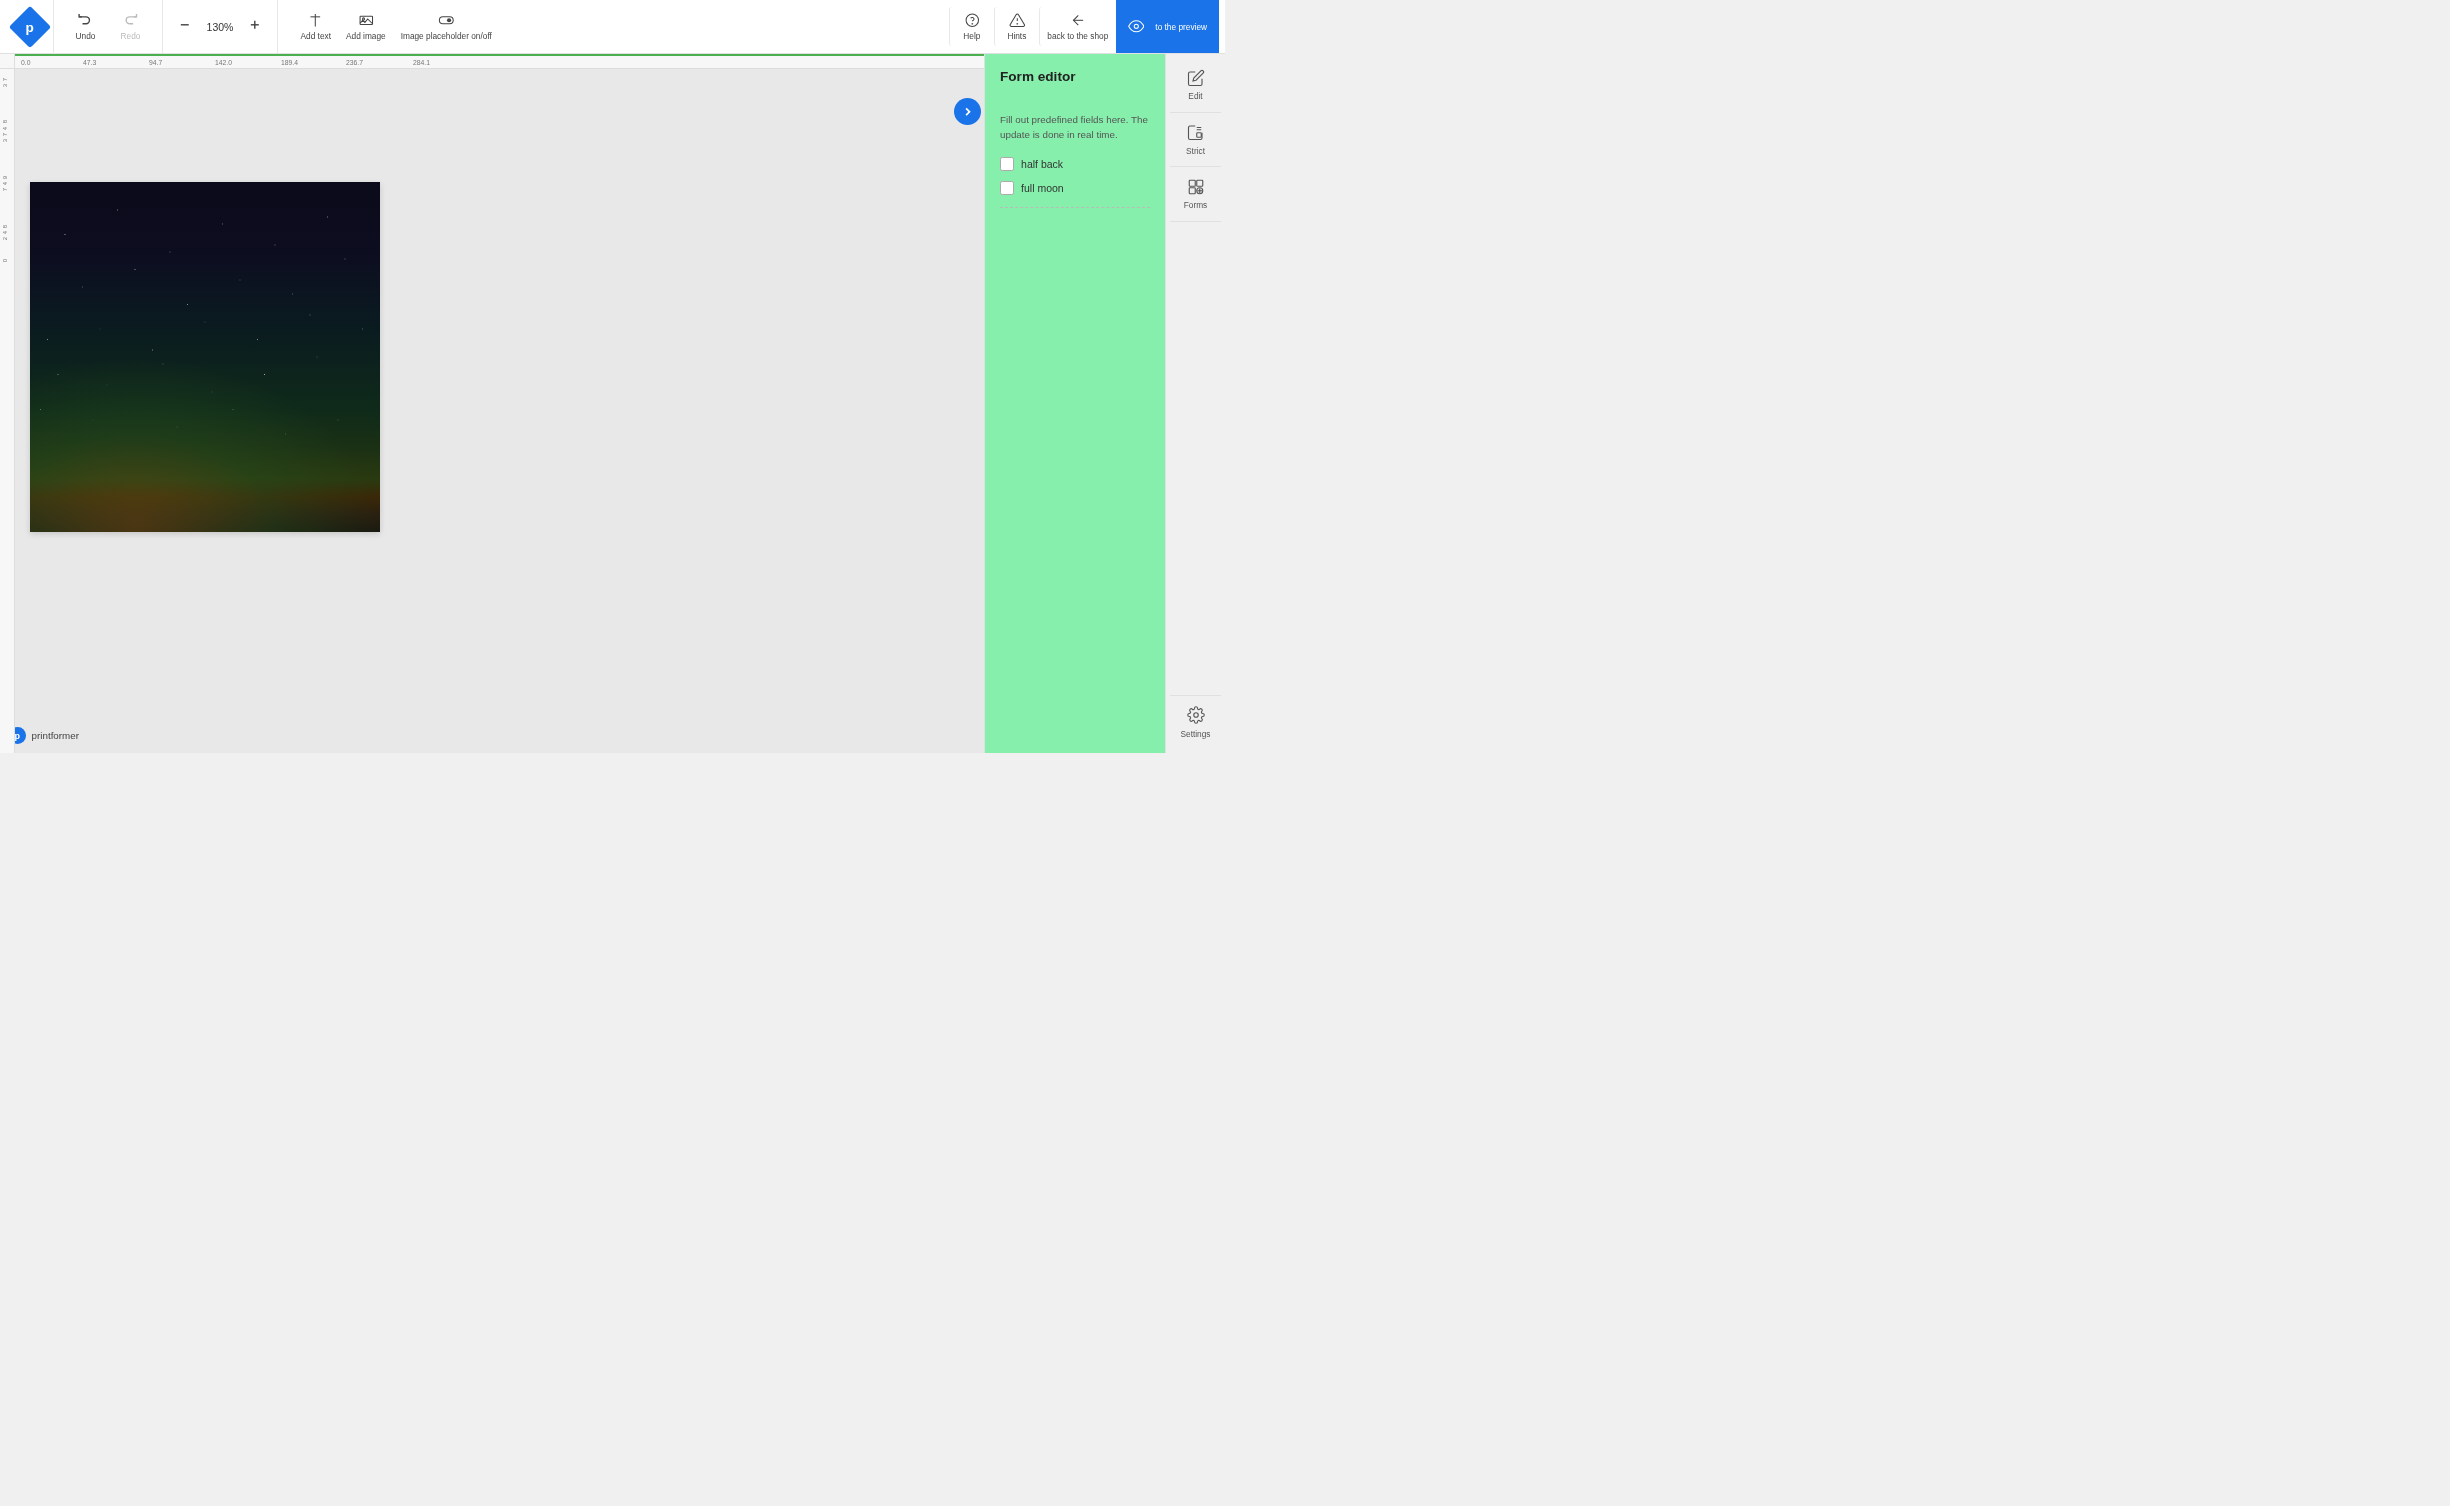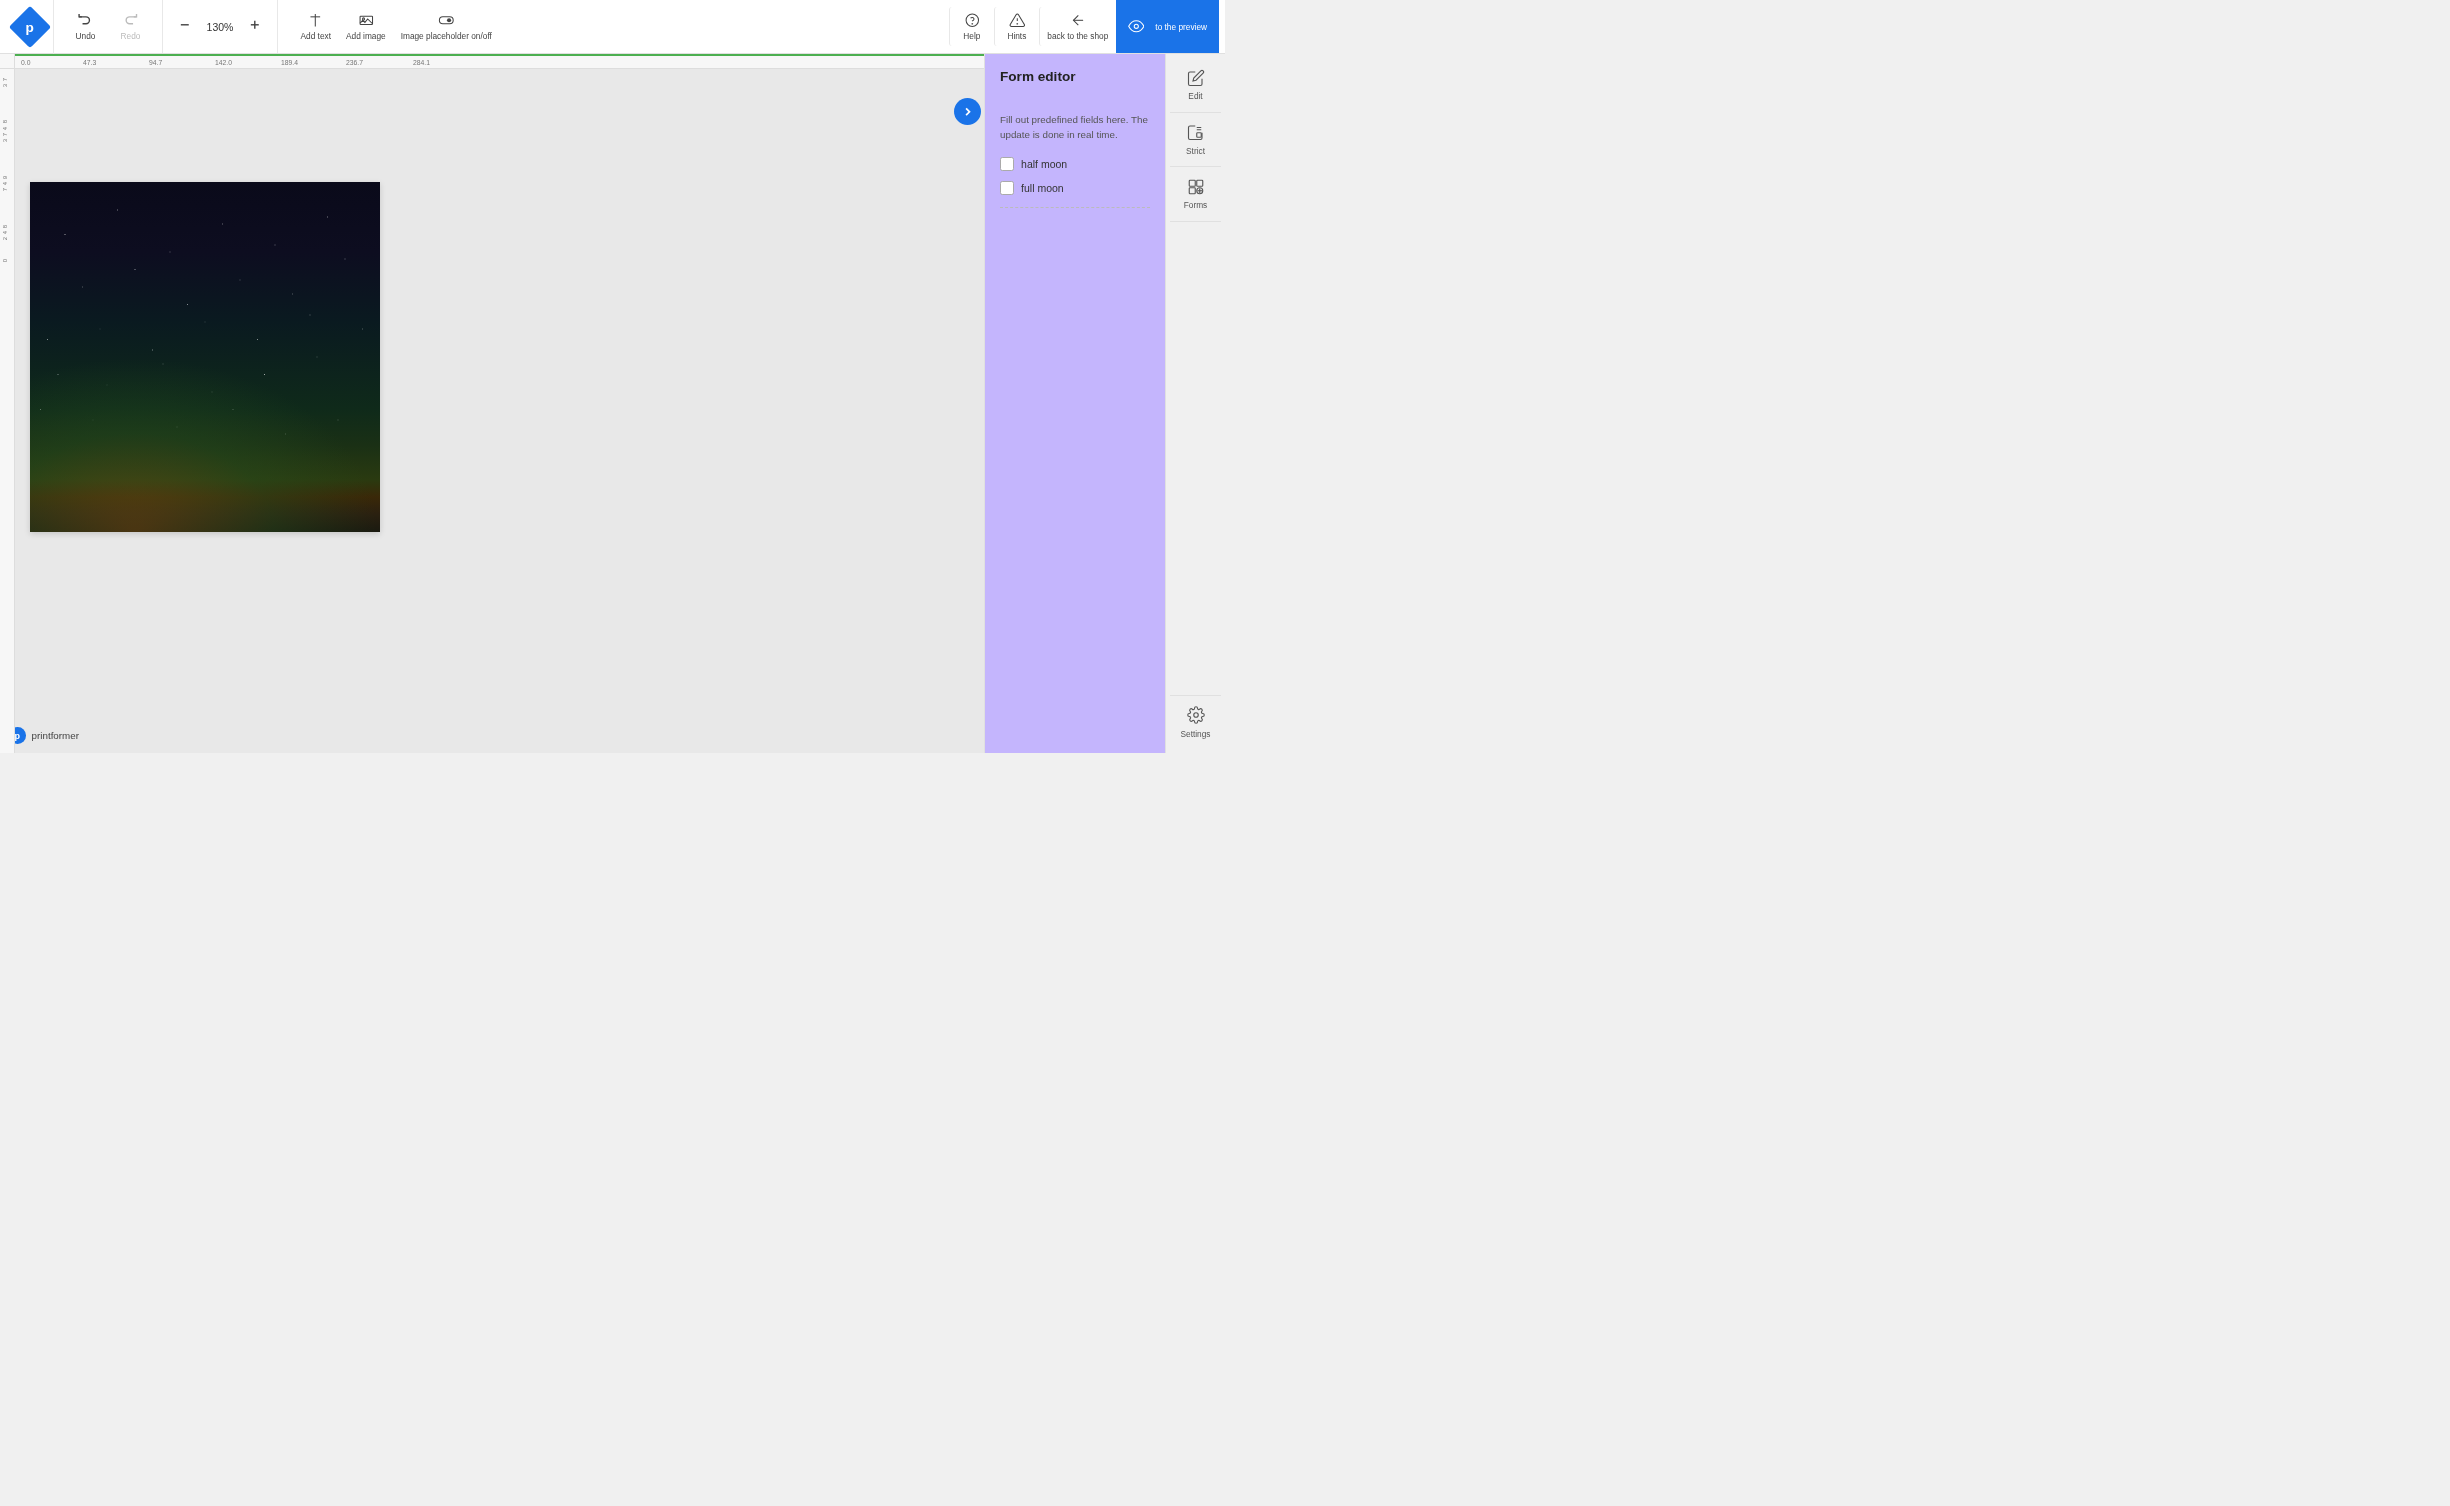--- a/index.html
+++ b/index.html
@@ -254,21 +254,21 @@
       justify-content: center;
       cursor: pointer;
       z-index: 20;
     }
     .chevron-btn svg { color: white; }
 
     
     .right-panel {
       display: flex;
       width: 241px;
-      background: #c4b5fd;
+      background: #86efac;
       border-left: 0.8px solid #e0e0e0;
     }
 
     .form-editor-panel {
       flex: 1;
       padding: 15px;
       overflow-y: auto;
     }
 
     .form-editor-title {
@@ -526,21 +526,21 @@
   </div>
 
   <div class="right-panel">
 
     <div class="form-editor-panel">
       <div class="form-editor-title">Form editor</div>
       <div class="form-editor-desc">Fill out predefined fields here. The update is done in real time.</div>
 
       <div class="form-field-row">
         <div class="form-checkbox"></div>
-        <span class="form-field-label">half moon</span>
+        <span class="form-field-label">half back</span>
       </div>
       <div class="form-field-row">
         <div class="form-checkbox"></div>
         <span class="form-field-label">full moon</span>
       </div>
 
       <hr class="form-divider">
     </div>
 
     <div class="sidebar-icons">

